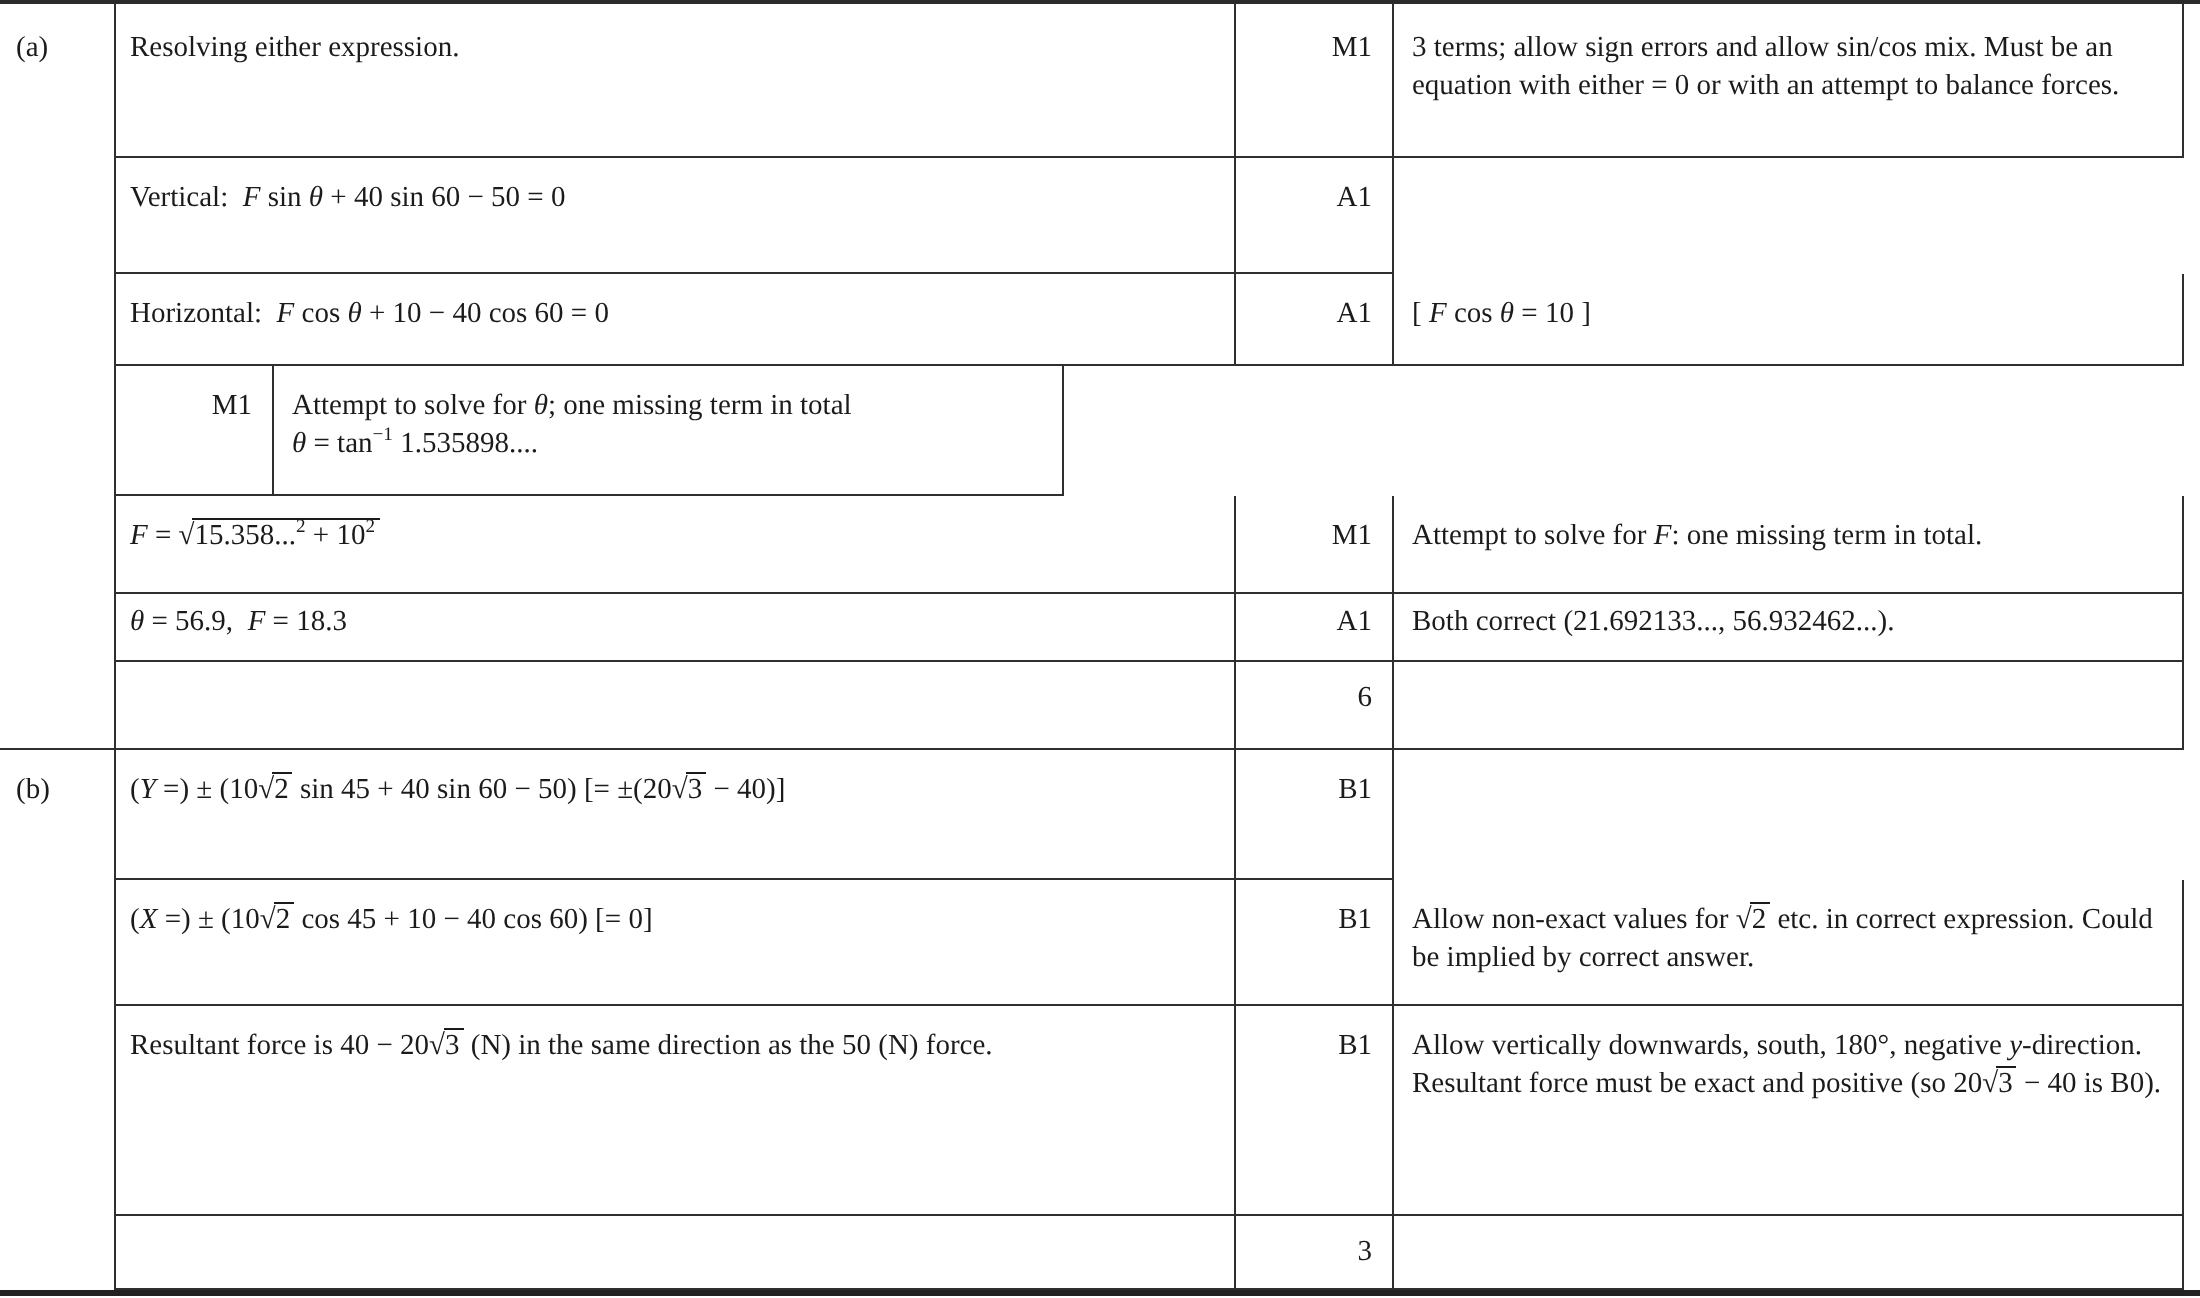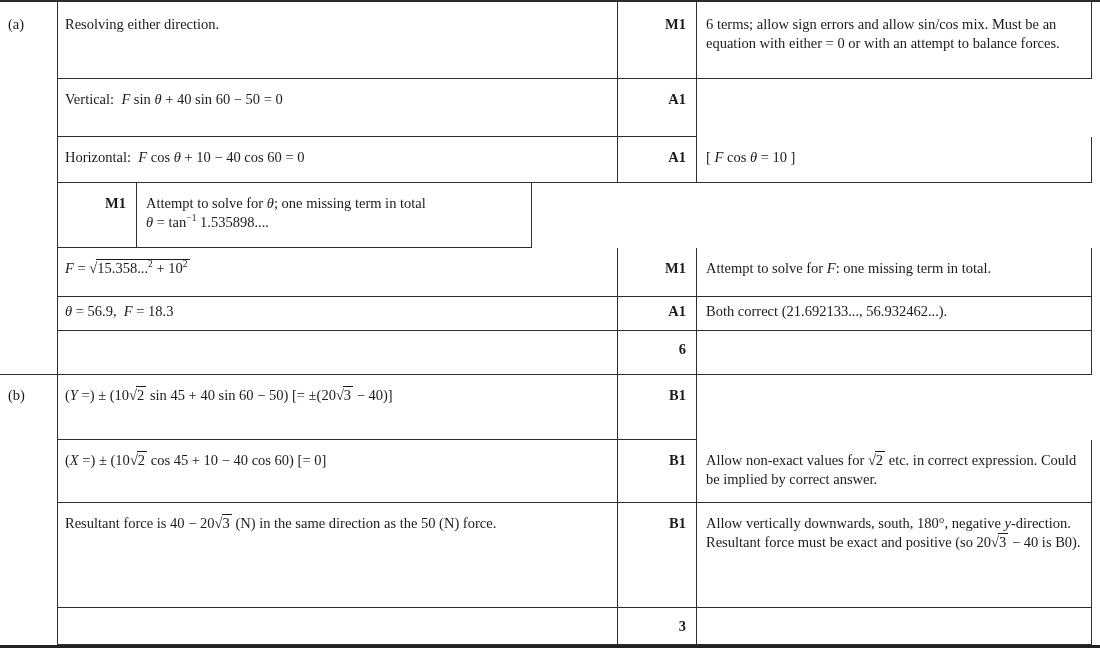--- a/index.html
+++ b/index.html
@@ -8,21 +8,21 @@
   .page{position:relative;width:1100px;height:649px;background:#fff;overflow:hidden;}
   .mstable{position:absolute;left:0;top:0;width:1100px;
            border-top:2px solid #2b2b2b;border-bottom:3px solid #222;}
   .row{display:flex;align-items:stretch;width:1100px;}
   .cell{box-sizing:border-box;font-size:14.5px;line-height:1.32;
         padding:11px 8px 4px 8px;overflow:hidden;}
   .part{flex:0 0 58px;border-right:1px solid #2f2f2f;padding-left:8px;padding-right:2px;}
   .work{flex:0 0 560px;border-right:1px solid #2f2f2f;border-bottom:1px solid #2f2f2f;
         padding-left:7px;}
   .mark{flex:0 0 79px;border-right:1px solid #2f2f2f;border-bottom:1px solid #2f2f2f;
-        font-weight:bold;text-align:right;padding-right:10px;}
+        font-weight:normal;text-align:right;padding-right:10px;}
   .note{flex:0 0 395px;border-right:1px solid #2f2f2f;border-bottom:1px solid #2f2f2f;
         padding-left:9px;padding-right:6px;}
   .gap{flex:1 1 auto;}
   .part.sep{border-bottom:1px solid #2f2f2f;}
   
   .r1{height:77px}.r2{height:58px}.r3{height:46px}.r4{height:65px}.r5{height:49px}
   .r6{height:34px}.r7{height:44px}.r8{height:65px}.r9{height:63px}.r10{height:105px}
   .r11{height:37px}
   .r1 .cell{padding-top:13px}
   .r6 .cell{padding-top:5px}
@@ -35,23 +35,23 @@
        margin-left:-1px;line-height:1.15;}
 </style>
 </head>
 <body>
 
 <div class="page">
   <div class="mstable">
 
     <div class="row r1">
       <div class="cell part">(a)</div>
-      <div class="cell work">Resolving either direction.</div>
+      <div class="cell work">Resolving either expression.</div>
       <div class="cell mark">M1</div>
-      <div class="cell note">6 terms; allow sign errors and allow sin/cos mix. Must be an equation with either = 0 or with an attempt to balance forces.</div>
+      <div class="cell note">3 terms; allow sign errors and allow sin/cos mix. Must be an equation with either = 0 or with an attempt to balance forces.</div>
       <div class="gap"></div>
     </div>
 
     <div class="row r2">
       <div class="cell part"></div>
       <div class="cell work">Vertical: &nbsp;<i>F</i> sin <i>θ</i> + 40 sin 60 − 50 = 0</div>
       <div class="cell mark">A1</div>
       <div class="gap"></div>
     </div>
 

